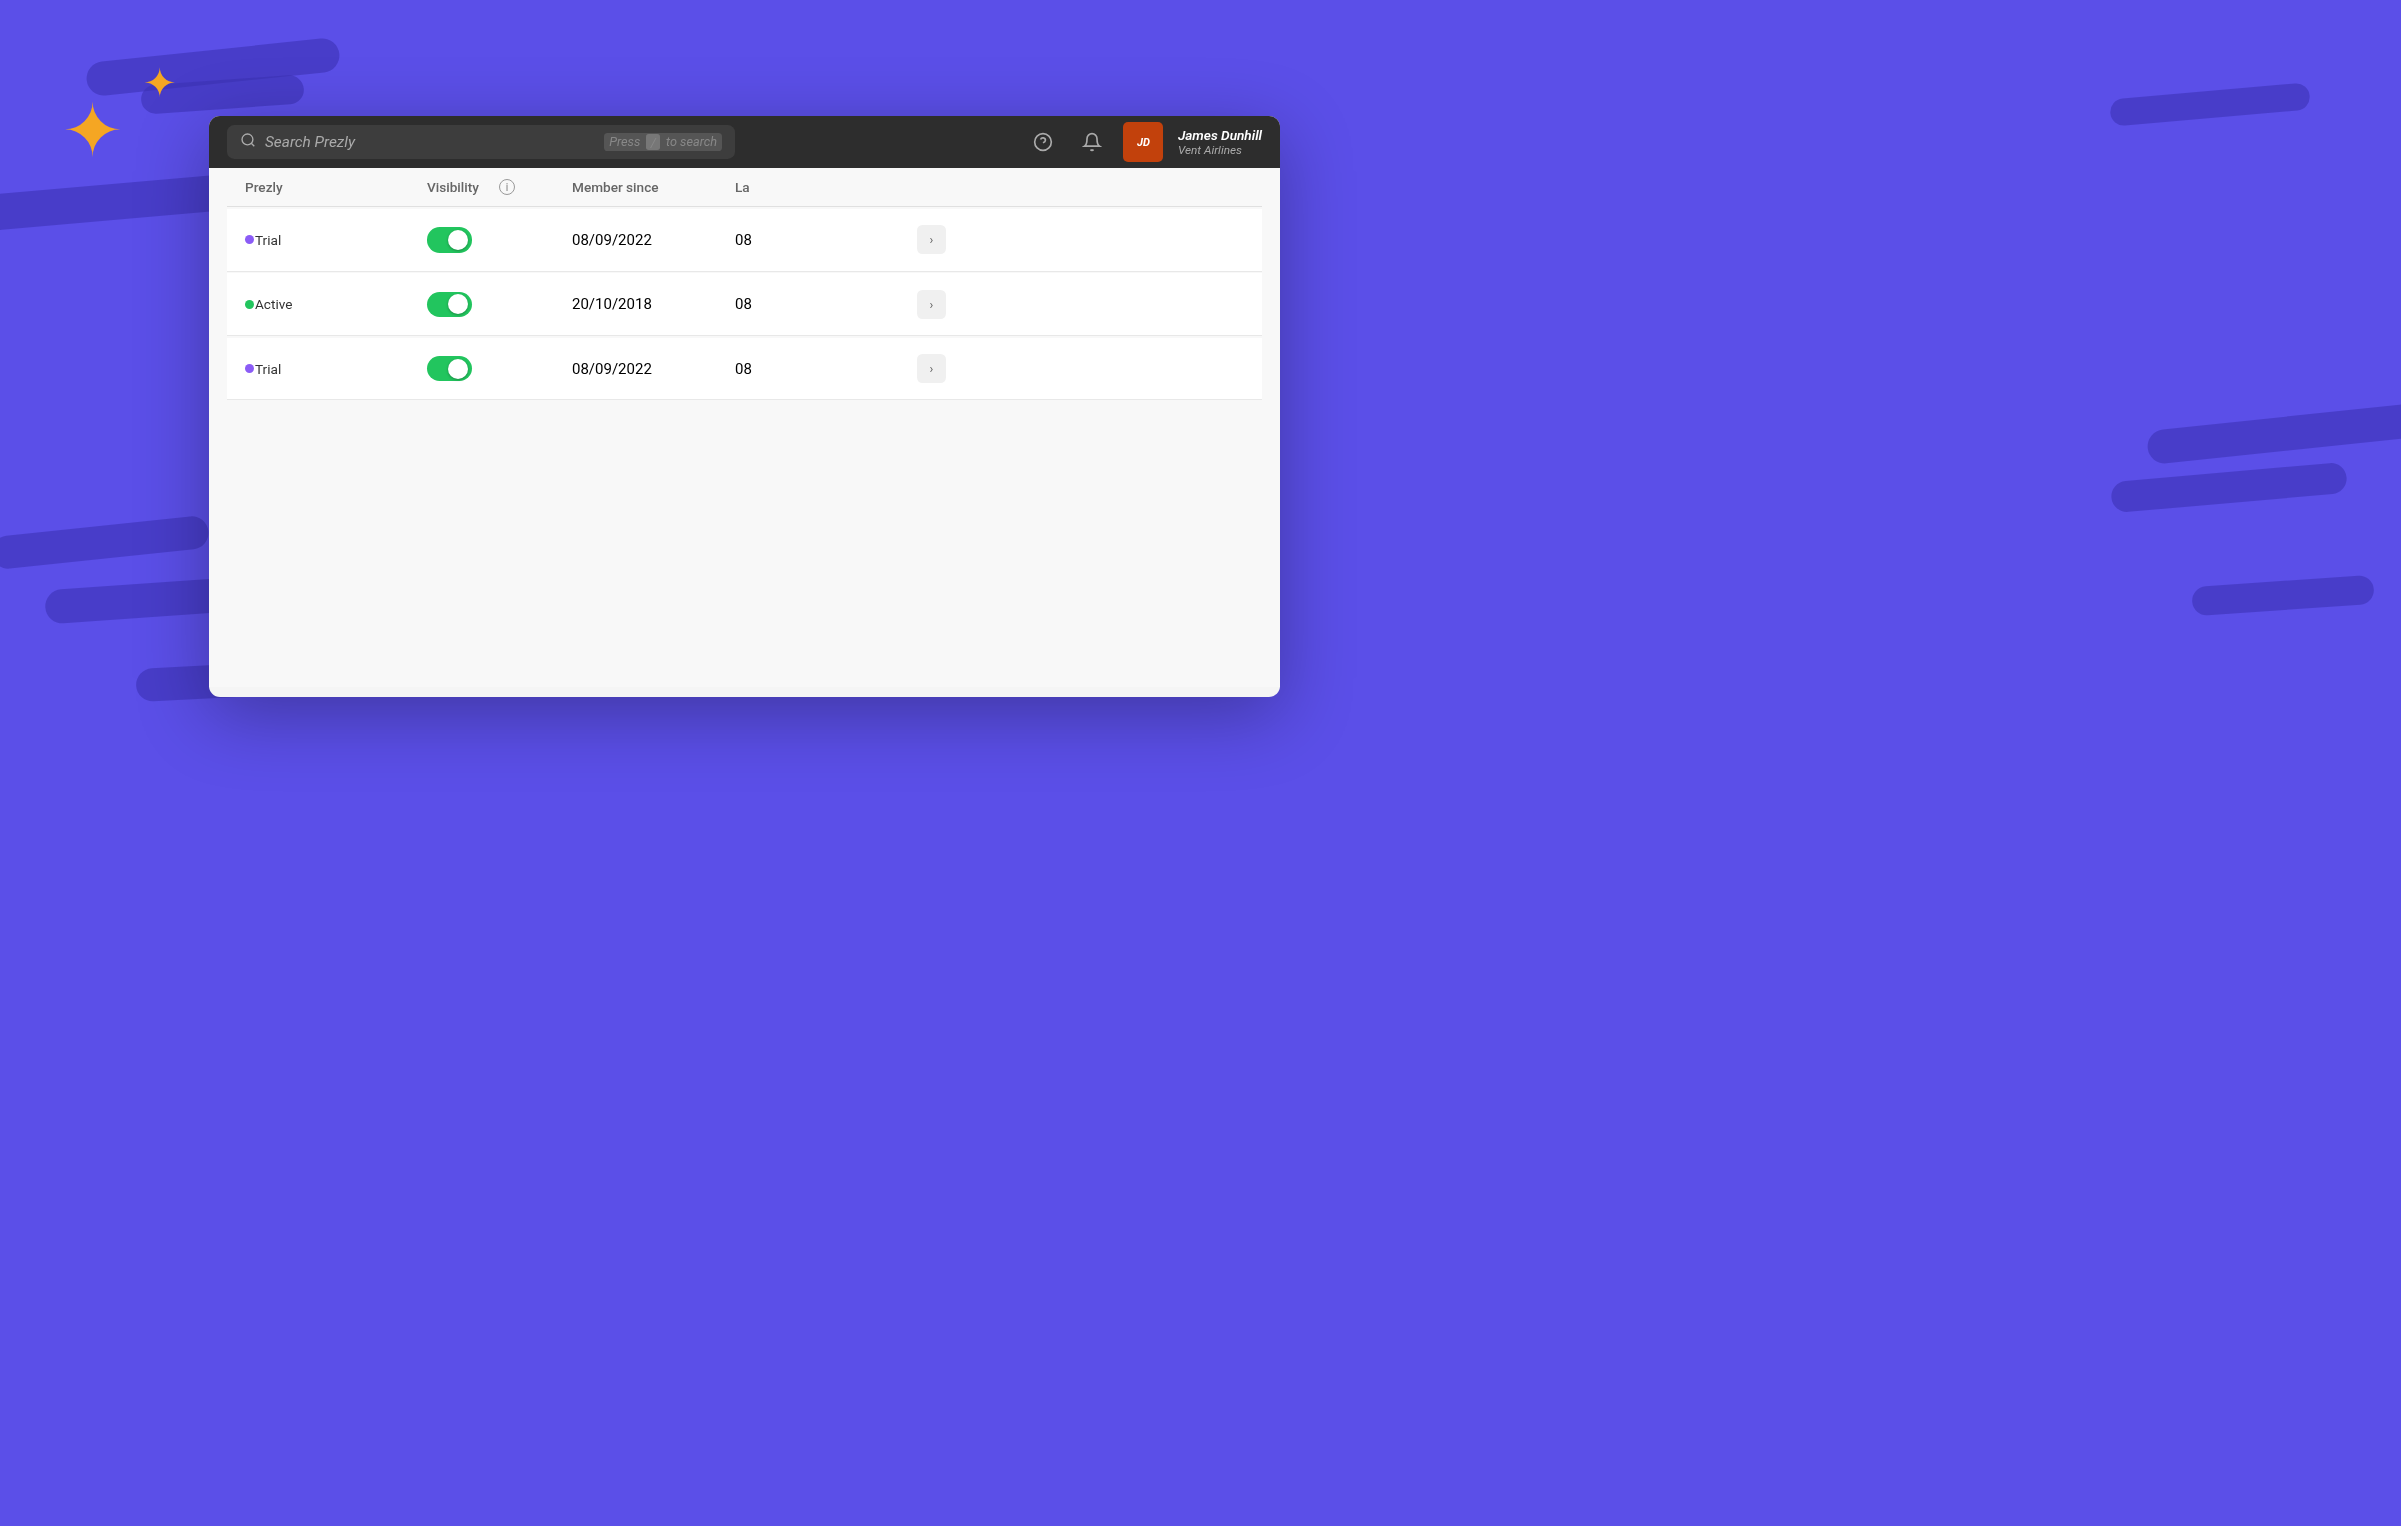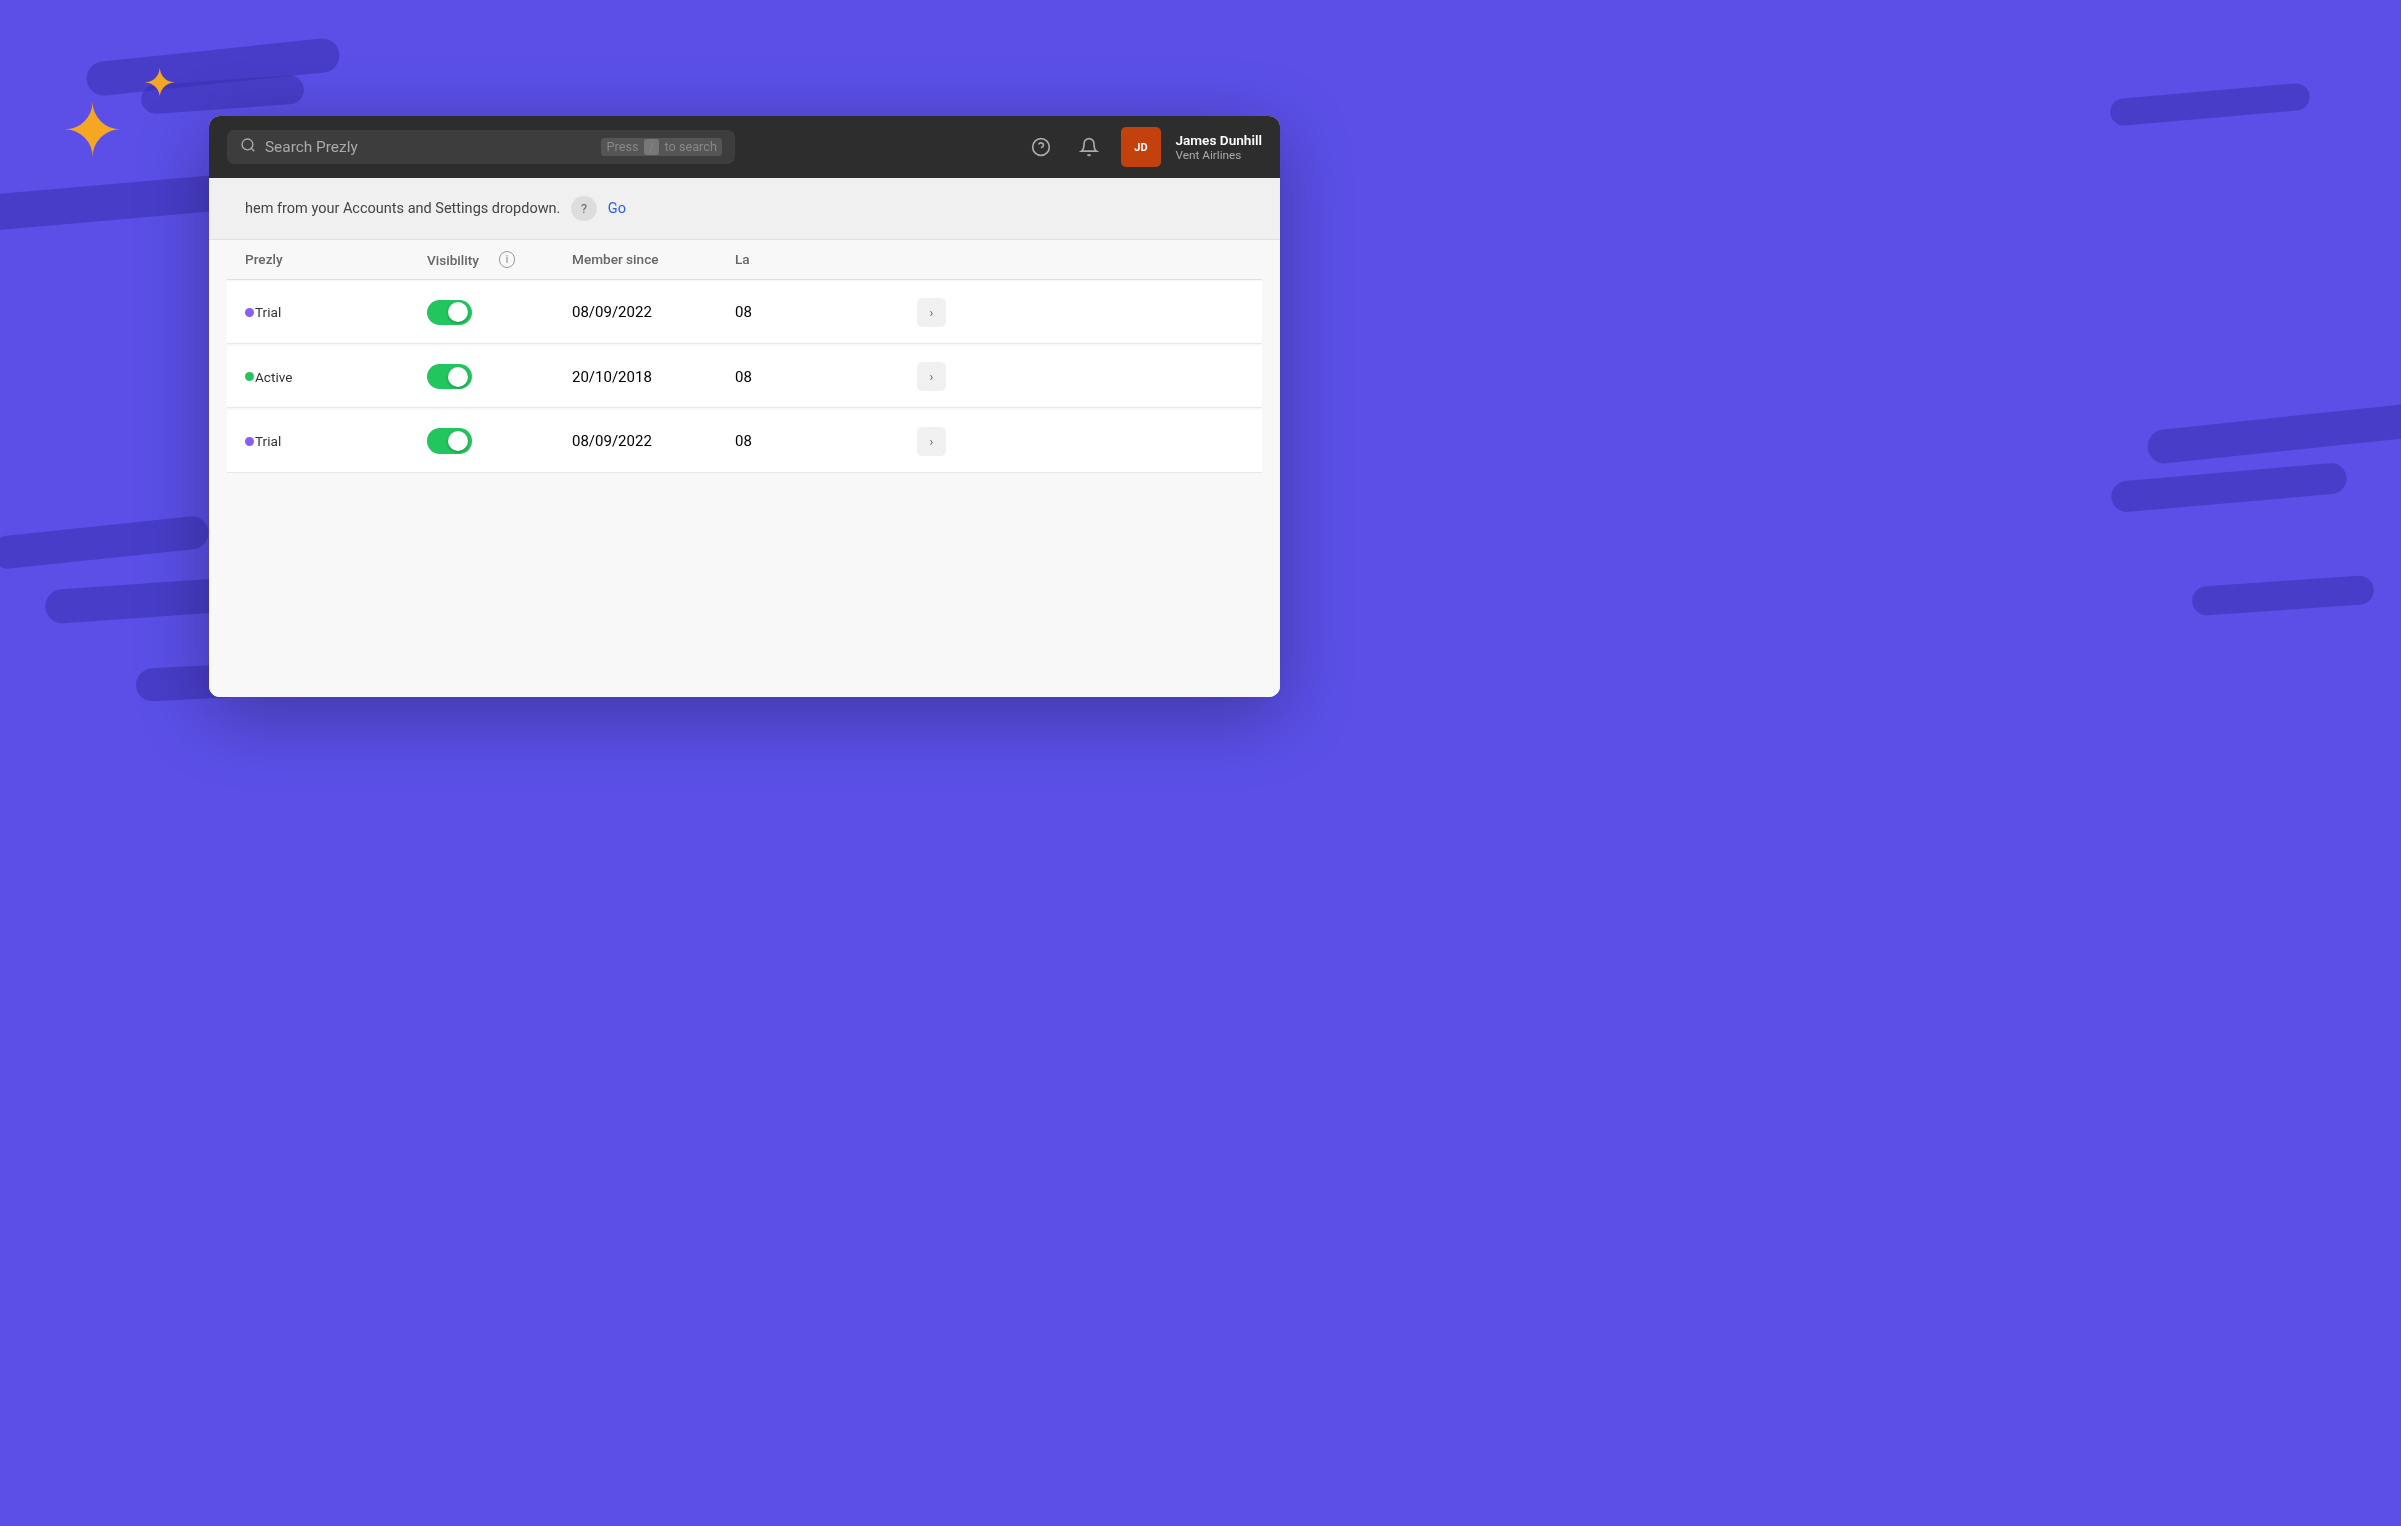--- a/index.html
+++ b/index.html
@@ -50,25 +50,26 @@
       height: 581px;
       background: #f5f5f5;
       border-radius: 11px;
       overflow: hidden;
       box-shadow: 0 18px 73px rgba(0,0,0,0.3);
     }
 
     
     .navbar {
       background: #2d2d2d;
-      height: 62px;
+      height: 52px;
       display: flex;
       align-items: center;
       padding: 8px 18px;
       gap: 14.5px;
+      font-style: italic;
     }
 
     .search-bar {
       display: flex;
       align-items: center;
       background: #3d3d3d;
       border-radius: 7.3px;
       padding: 7.3px 12.7px;
       flex: 1;
       max-width: 508px;
@@ -360,25 +361,20 @@
 
       <div class="user-info">
         <div class="user-name">James Dunhill</div>
         <div class="user-org">Vent Airlines</div>
       </div>
     </div>
   </div>
 
   <div class="main-content">
 
-    <div class="notice-bar">
-      <span class="notice-text">hem from your Accounts and Settings dropdown.</span>
-      <div class="notice-icon">?</div>
-      <span class="notice-link">Go</span>
-    </div>
 
     <div class="table-container">
 
       <div class="table-header">
         <div class="col-header">Prezly</div>
         <div class="col-header has-info">
           <span>Visibility</span>
           <div class="info-icon">i</div>
         </div>
         <div class="col-header">Member since</div>

